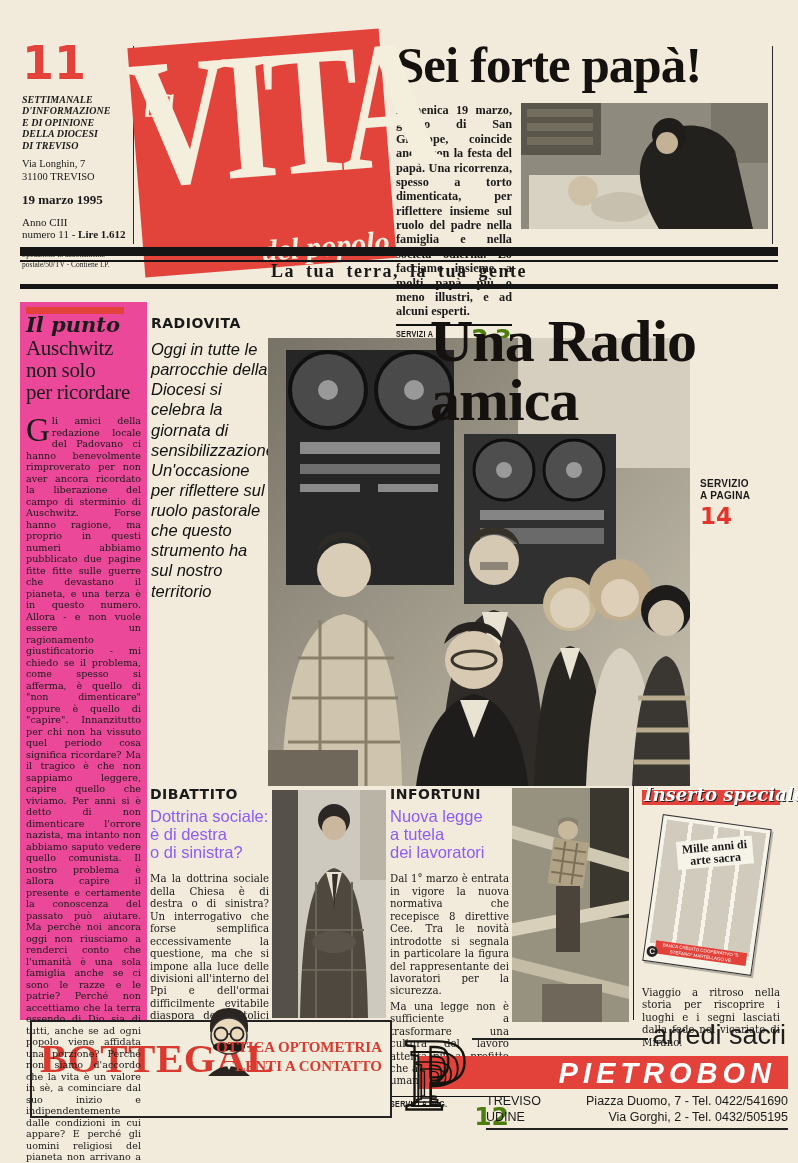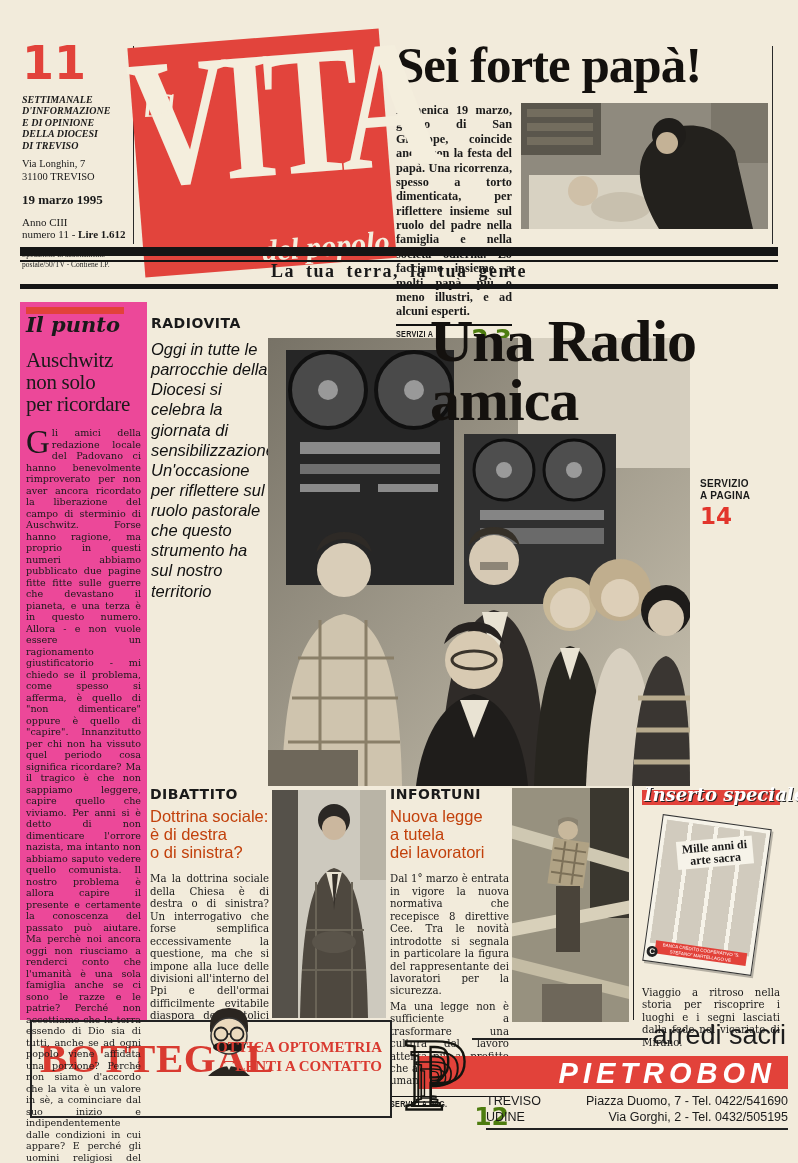--- a/index.html
+++ b/index.html
@@ -32,38 +32,38 @@
   .page-num-big{font-family:"DejaVu Sans",sans-serif;font-weight:800;font-size:25px;line-height:.8;color:#4d7c0f;margin-top:8px;}
   .page-sep{font-size:9px;font-weight:700;color:#111;}
   
   .band{left:20px;width:758px;background:#151515;z-index:4;}
   .banner-text{left:0;width:798px;top:261px;text-align:center;font-family:"Liberation Serif",serif;font-weight:700;
                font-size:18px;letter-spacing:1.5px;word-spacing:5px;z-index:4;}
   
   #ilpunto{left:20px;top:302px;width:127px;height:718px;background:#ec4899;padding:5px 6px;box-sizing:border-box;z-index:2;}
   .ip-redbar{width:98px;height:7px;background:#e2423a;}
   .ip-script{font-family:"DejaVu Serif",serif;font-style:italic;font-weight:700;font-size:21px;margin-top:-2px;}
-  .ip-headline{font-family:"Liberation Serif",serif;font-size:21px;line-height:1.05;margin-top:12px;letter-spacing:-.3px;}
+  .ip-headline{font-family:"Liberation Serif",serif;font-size:21px;line-height:1.05;letter-spacing:-.3px;}
   .ip-body{margin-top:12px;font-family:"DejaVu Serif",serif;font-size:9.6px;line-height:1.2;text-align:justify;}
   .dropcap{float:left;font-family:"Liberation Serif",serif;font-size:33px;line-height:.8;padding:2px 2px 0 0;}
   .ip-body p{margin:0 0 4px 0;}
   
   .kicker{font-family:"DejaVu Sans",sans-serif;font-weight:800;font-size:14px;letter-spacing:.5px;}
   #radiovita{left:151px;top:315px;width:119px;}
   .rv-intro{margin-top:8px;font-style:italic;font-size:16.5px;line-height:1.22;color:#111;}
   #radio-headline{left:430px;top:312px;width:358px;text-align:left;font-family:"Liberation Serif",serif;font-weight:700;
                   font-size:60px;line-height:.98;letter-spacing:-1px;color:#14110e;z-index:2;}
   #servizio-box{left:700px;top:478px;width:80px;z-index:2;}
   .servizio-label{font-size:10px;font-weight:700;letter-spacing:.3px;line-height:1.15;}
   .servizio-num{font-family:"DejaVu Sans",sans-serif;font-weight:800;font-size:23px;color:#e2352c;margin-top:2px;}
   
   #main-photo{left:268px;top:338px;width:422px;height:448px;z-index:1;}
   
   .story-col{width:119px;}
-  .story-headline{font-size:16.5px;line-height:1.08;margin-top:6px;color:#c2410c;}
+  .story-headline{font-size:16.5px;line-height:1.08;margin-top:6px;color:#8b5cf6;}
   .story-body{margin-top:12px;font-family:"DejaVu Serif",serif;font-size:10.2px;line-height:1.22;text-align:justify;}
   .story-body p{margin:0 0 3px 0;}
   .story-foot{border-top:1.5px solid #111;margin-top:8px;padding-top:2px;display:flex;justify-content:space-between;align-items:flex-start;}
   #dibattito{left:150px;top:786px;}
   #infortuni{left:390px;top:786px;}
   #dibattito-photo{left:272px;top:790px;width:114px;height:228px;}
   #infortuni-photo{left:512px;top:788px;width:117px;height:234px;}
   
   #inserto{left:633px;top:786px;width:152px;border-left:1px solid #222;padding-left:8px;box-sizing:border-box;height:234px;}
   .ins-redbar{position:relative;width:138px;height:15px;background:#e2423a;margin-top:4px;}

